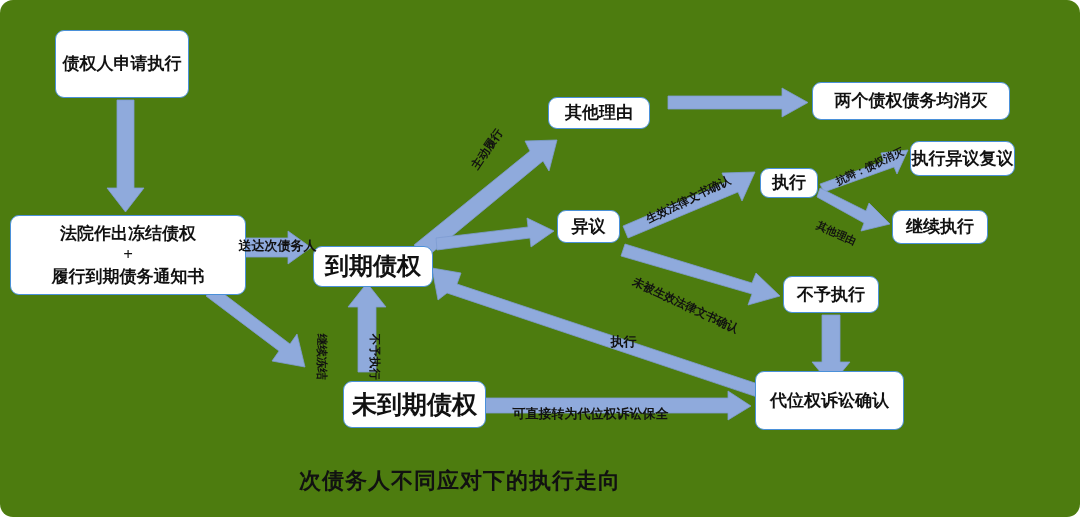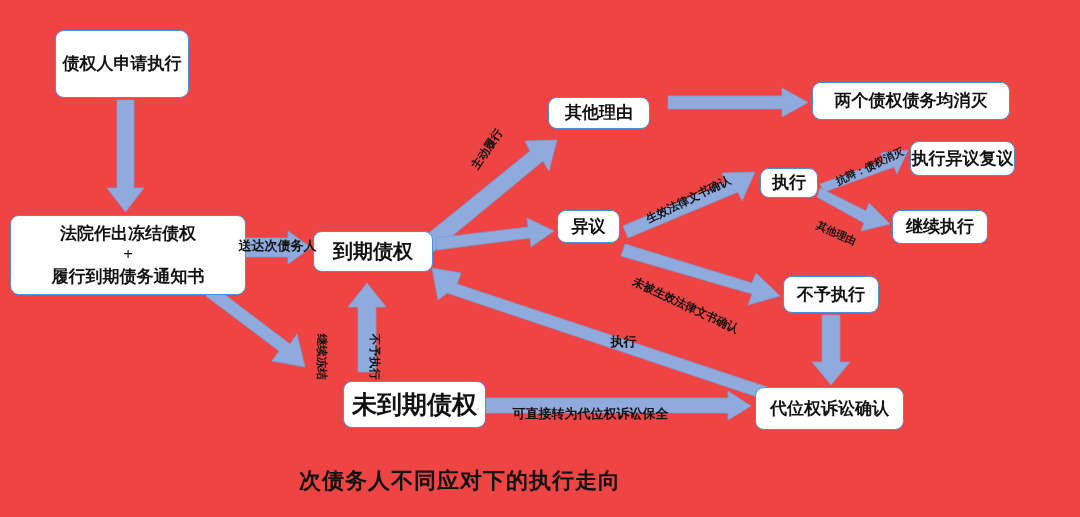--- a/index.html
+++ b/index.html
@@ -5,23 +5,24 @@
 <style>
   html, body {
     margin: 0;
     padding: 0;
     background: #ffffff;
   }
   #stage {
     position: relative;
     width: 1080px;
     height: 517px;
-    background: #ef4444;
+    background: #4d7c0f;
     overflow: hidden;
     font-family: "Liberation Serif", "DejaVu Serif", serif;
+    border-radius: 13px;
   }
   #edge-layer {
     position: absolute;
     left: 0; top: 0;
     width: 1080px;
     height: 517px;
     pointer-events: none;
   }
   .node {
     position: absolute;
@@ -34,21 +35,21 @@
     justify-content: center;
     text-align: center;
     color: #111111;
     font-family: "Liberation Serif", "DejaVu Serif", serif;
     font-weight: bold;
     line-height: 1.26;
     white-space: pre-line;
     z-index: 3;
   }
   .node.md   { font-size: 17px; }
-  .node.lg   { font-size: 20px; }
+  .node.lg   { font-size: 24px; margin-top: 15px; }
   .node.xl   { font-size: 25px; }
 
   .edge-label {
     position: absolute;
     color: #111111;
     font-family: "Liberation Sans", "DejaVu Sans", sans-serif;
     font-weight: bold;
     white-space: pre;
     z-index: 4;
     transform-origin: left top;
@@ -179,21 +180,21 @@
   </div>
 
   <div class="node md" style="left:892px; top:210px; width:96px; height:34px;">
     <span>继续执行</span>
   </div>
 
   <div class="node md" style="left:783px; top:276px; width:96px; height:37px;">
     <span>不予执行</span>
   </div>
 
-  <div class="node md" style="left:755px; top:387px; width:149px; height:43px;text-align:center;">
+  <div class="node md" style="left:755px; top:371px; width:149px; height:59px;text-align:center;">
     <span>代位权诉讼确认</span>
   </div>
 
   <div class="edge-label reg" style="left:224px; top:222px;">
     <span>送达次债务人</span>
   </div>
 
   <div class="edge-label small" style="left:451px; top:168px; transform: rotate(-56deg);">
     <span>主动履行</span>
   </div>

